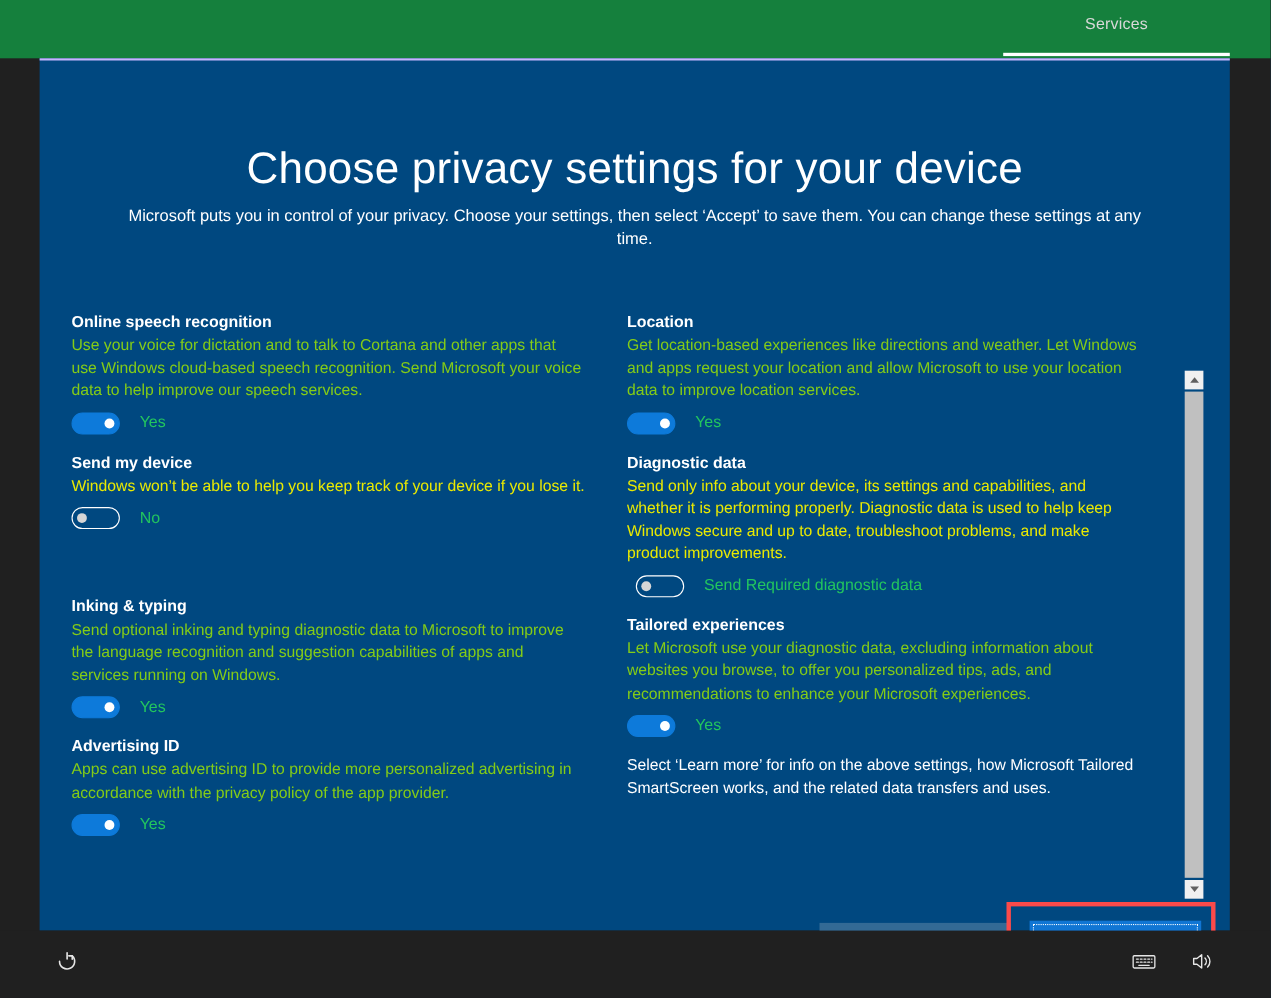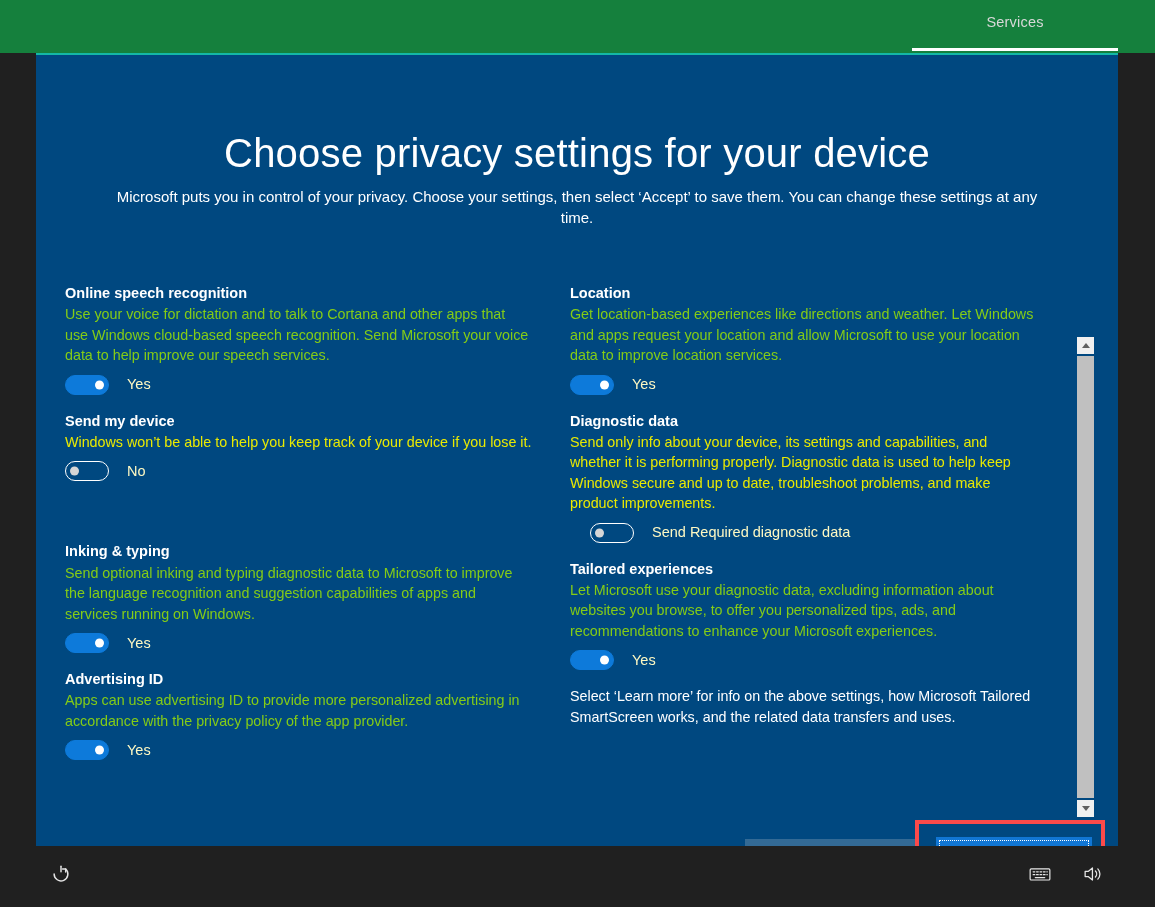--- a/index.html
+++ b/index.html
@@ -50,21 +50,21 @@
     width: 206px; height: 3px;
     background: #ffffff;
   }
 
   
   #dialog {
     position: absolute;
     left: 36px; top: 53px;
     width: 1082px; height: 793px;
     background: #004880;
-    border-top: 2px solid #14b8a6;
+    border-top: 2px solid #c4b5fd;
     box-sizing: border-box;
   }
 
   
   #title-block {
     position: absolute;
     left: 0; top: 0;
     width: 1082px;
   }
   #page-title {
@@ -123,21 +123,21 @@
     line-height: 1.43;
     margin: 0;
   }
   .setting-desc.warn { color: #eaea00; }
 
   .toggle-row {
     display: flex;
     align-items: center;
     margin: 9px 0 16px 0;
   }
-  .toggle-row.indent { margin-left: 20px; }
+  .toggle-row.indent { margin-left: 8px; }
   .toggle {
     width: 44px; height: 20px;
     border-radius: 10px;
     position: relative;
     box-sizing: border-box;
     flex: 0 0 auto;
   }
   .toggle.on {
     background: #0d7ada;
     border: 1px solid #0d7ada;
@@ -157,21 +157,21 @@
   .toggle.off .knob {
     position: absolute;
     left: 4px; top: 50%;
     transform: translateY(-50%);
     width: 9px; height: 9px;
     border-radius: 50%;
     background: #d6d6d6;
   }
   .toggle-label {
     margin-left: 18px;
-    color: #fef9c3;
+    color: #22c55e;
     font-size: 14.5px;
     line-height: 1;
   }
 
   .note-text {
     color: #ffffff;
     font-size: 14.3px;
     line-height: 1.43;
     margin: 22px 0 0 0;
   }

